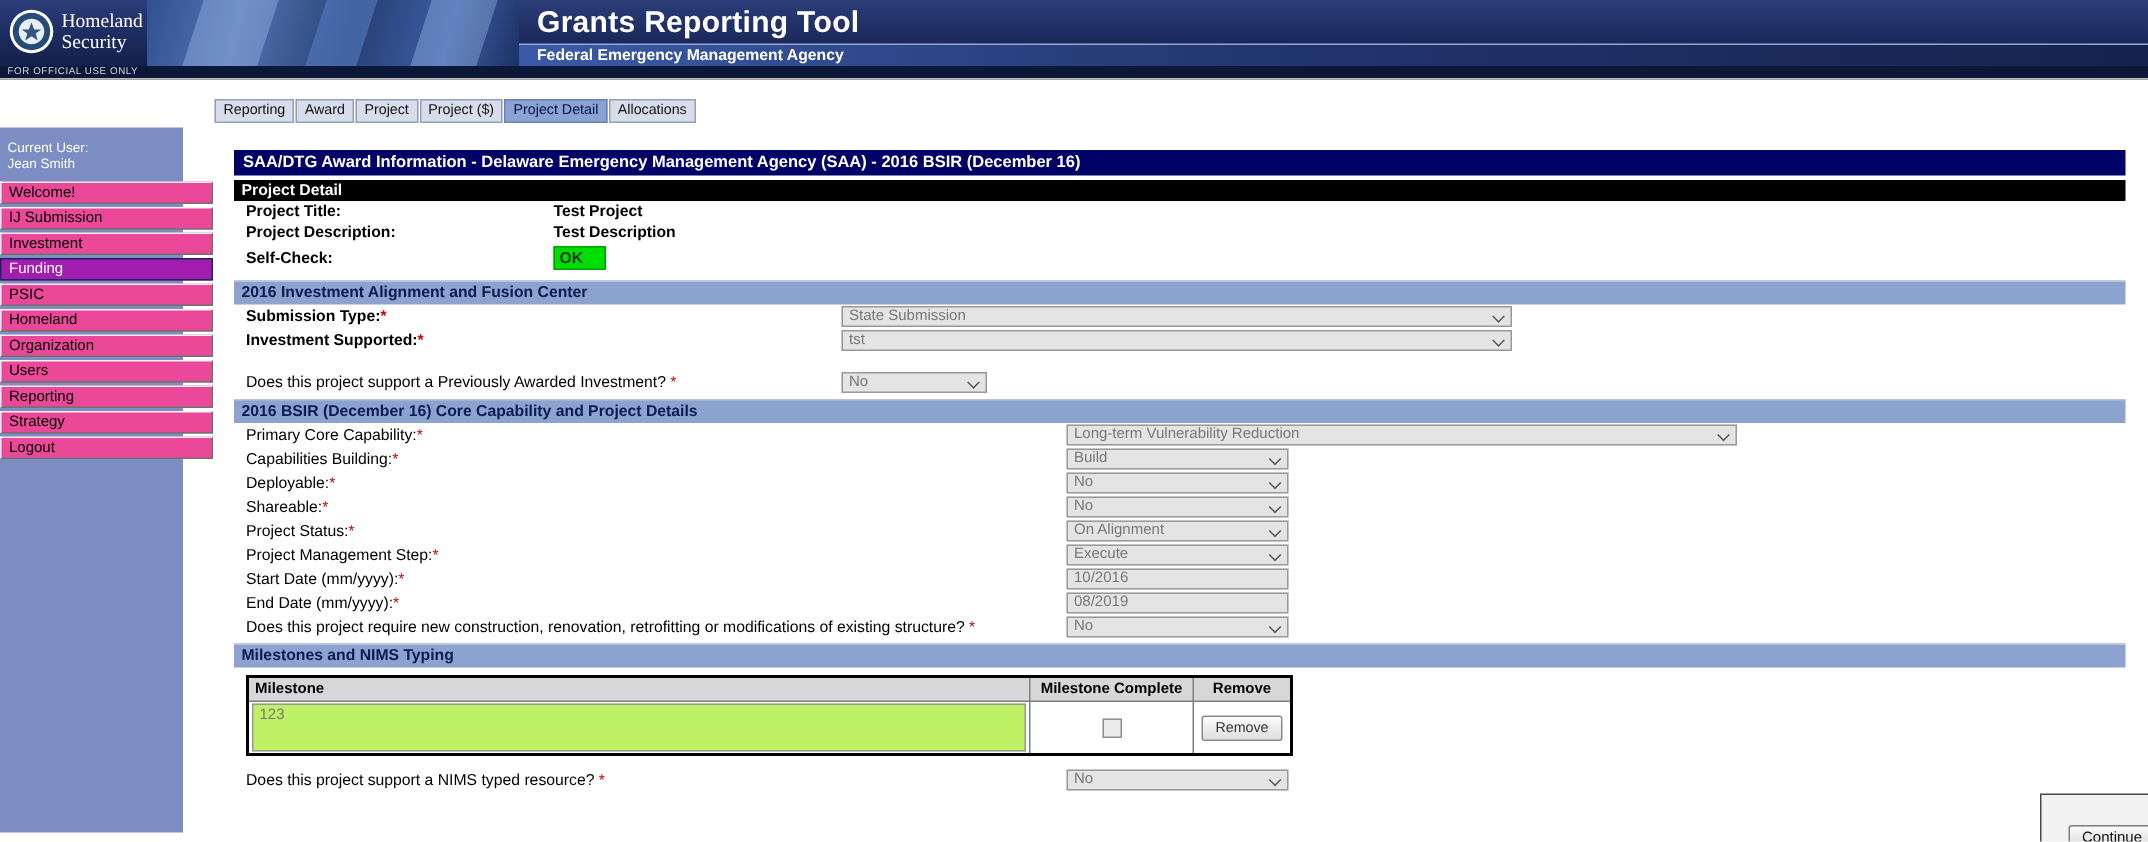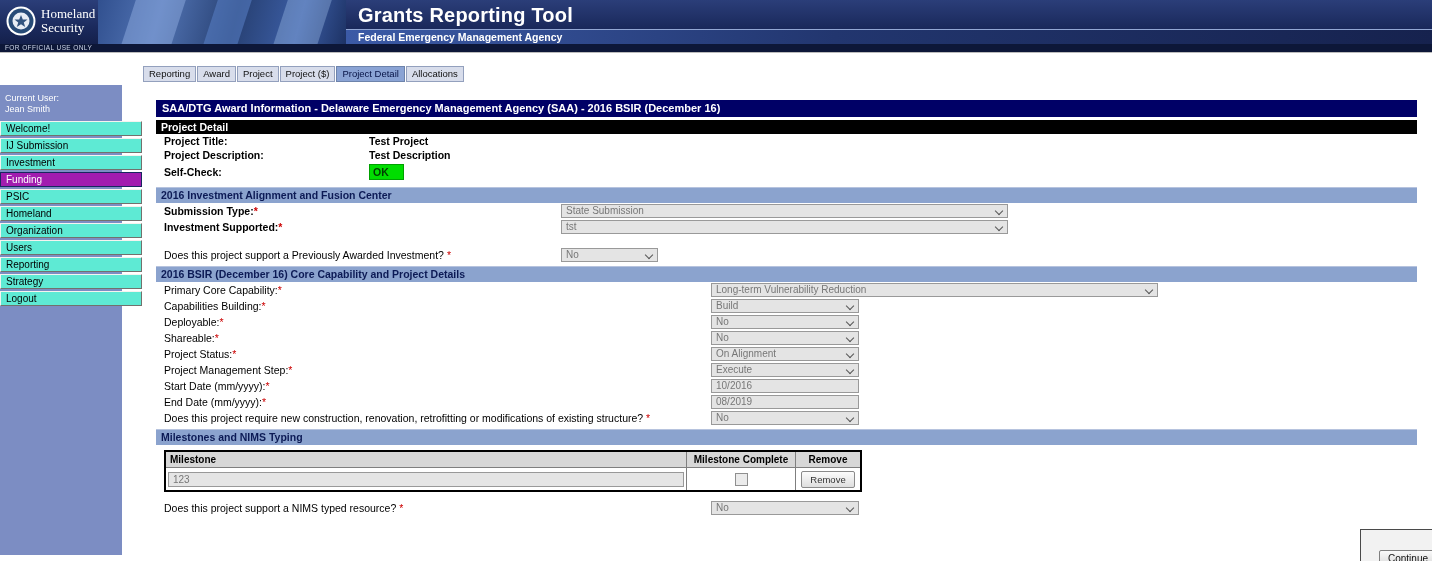--- a/index.html
+++ b/index.html
@@ -29,21 +29,21 @@
   
   .tabs { position:absolute; left:143px; top:66px; height:16px; white-space:nowrap; }
   .tab { display:inline-block; height:14px; line-height:14px; padding:0 5px; font-size:9.5px; color:#111;
          background:#d8ddeb; border:1px solid #93a0bd; margin-right:1px; cursor:pointer; vertical-align:top; }
   .tab.active { background:#8aa3d4; color:#061245; border-color:#6d83ab; }
 
   
   .sidebar { position:absolute; left:0; top:85px; width:122px; height:470px; background:#7c8dc3; }
   .user-block { padding:8px 5px 6px 5px; height:22px; color:#fff; font-size:9px; line-height:11px; }
   .side-btn { box-sizing:border-box; width:142px; height:15px; line-height:13px; margin-bottom:2px;
-              background:#5eead4; border-top:1px solid #f5f3ef; border-left:1px solid #f5f3ef;
+              background:#ec4899; border-top:1px solid #f5f3ef; border-left:1px solid #f5f3ef;
               border-right:1px solid #72716d; border-bottom:1px solid #72716d;
               padding-left:5px; font-size:10px; color:#000; cursor:pointer; }
   .side-btn.active { background:#a21caf; color:#fff;
               border-top-color:#18275f; border-left-color:#18275f; border-right-color:#18275f; border-bottom-color:#18275f; }
 
   
   .content { position:absolute; left:156px; top:100px; width:1261px; font-size:10.5px; color:#000; }
   .award-bar { height:17px; line-height:17px; background:#000066; color:#fff; font-weight:bold; padding-left:6px; font-size:11px; }
   .gap3 { height:3px; }
   .pd-bar { height:14px; line-height:14px; background:#000; color:#fff; font-weight:bold; padding-left:5px; }
@@ -71,21 +71,21 @@
   .wL { width:447px; } .wM { width:148px; } .wS { width:97px; }
   .spacer12 { height:12px; } .spacer8 { height:8px; }
 
   .mtable { margin:5px 0 0 8px; border-collapse:collapse; border:2px solid #000; background:#fff; }
   .mtable th { background:#d7d7d7; border:1px solid #7f7f7f; font-size:10px; font-weight:bold; height:15px; padding:0 4px; }
   .mtable th.col-m { width:512px; text-align:left; }
   .mtable th.col-c { width:100px; text-align:center; }
   .mtable th.col-r { width:56px; text-align:center; }
   .mtable td { border:1px solid #7f7f7f; height:20px; padding:1px 2px; background:#fff; }
   .mtable td.c { text-align:center; }
-  .ms-input { box-sizing:border-box; width:100%; height:15px; line-height:13px; background:#e5e5e5;
+  .ms-input { box-sizing:border-box; width:100%; height:32px; line-height:13px; background:#bef264;
               border:1px solid #999; color:#777; font-size:10px; padding:0 4px; cursor:text; }
   .cbox { display:inline-block; width:11px; height:11px; background:#ebebeb; border:1px solid #8f8f8f; vertical-align:middle; }
   .btn-remove { font-family:inherit; font-size:9.5px; color:#333; padding:2px 8px;
                 background:linear-gradient(#fcfcfc,#dedede); border:1px solid #8a8a8a; border-radius:2px; cursor:pointer; }
 
   .continue-wrap { position:absolute; left:1360px; top:529px; border:1px solid #4a4a4a; background:#f2f2f2; padding:18px; }
   .btn-continue { font-family:inherit; font-size:10px; color:#111; padding:2px 8px;
                   background:linear-gradient(#fafafa,#d9d9d9); border:1px solid #7f7f7f; border-radius:2px; cursor:pointer; }
 </style>
 </head>

